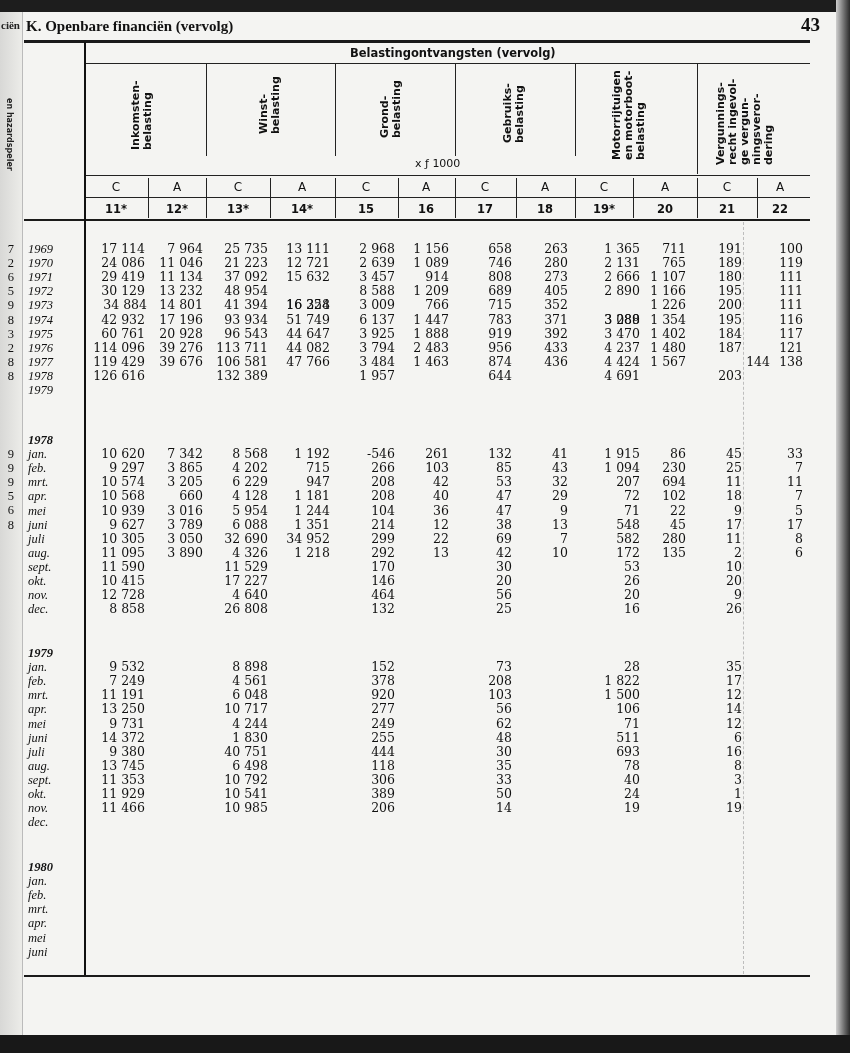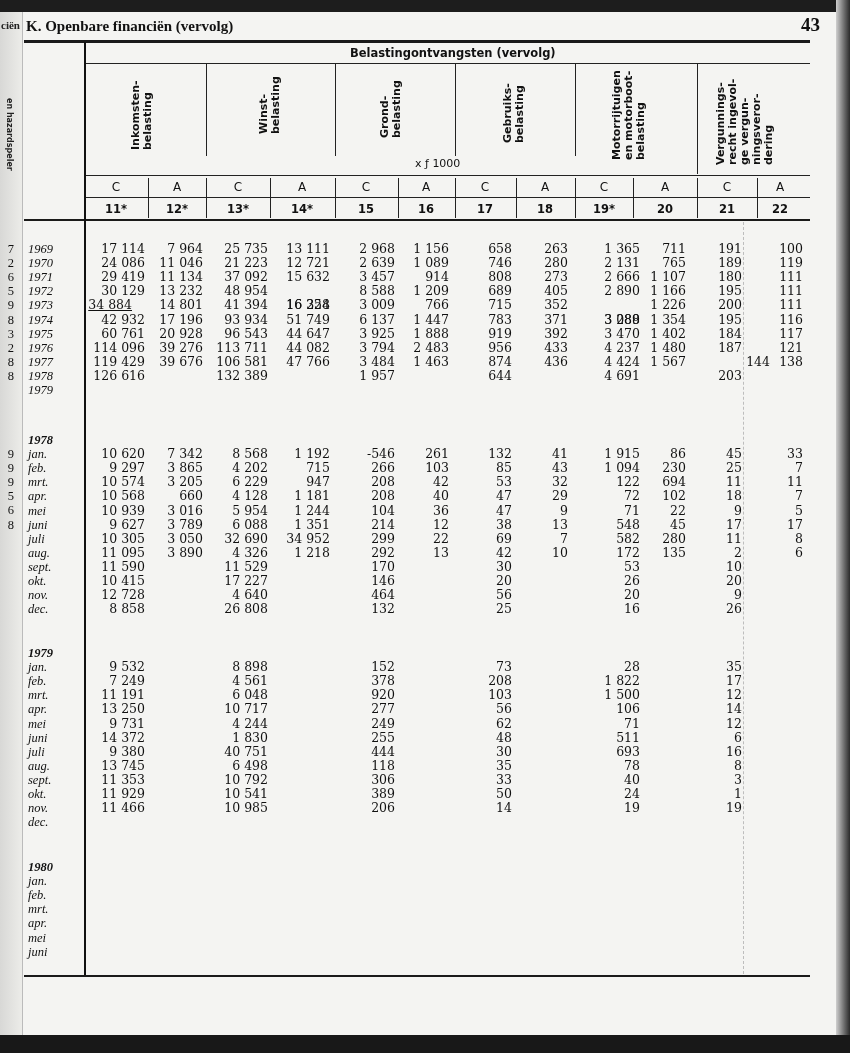--- a/index.html
+++ b/index.html
@@ -209,21 +209,21 @@
     <div class="cell" style="left: 260px; width: 70px; top: 298px;">16 254</div>
     <div class="cell" style="left: 325px; width: 70px; top: 284.3px;">8 588</div>
     <div class="cell" style="left: 379px; width: 70px; top: 284.3px;">1 209</div>
     <div class="cell" style="left: 442px; width: 70px; top: 284.3px;">689</div>
     <div class="cell" style="left: 498px; width: 70px; top: 284.3px;">405</div>
     <div class="cell" style="left: 570px; width: 70px; top: 284.3px;">2 890</div>
     <div class="cell" style="left: 616px; width: 70px; top: 284.3px;">1 166</div>
     <div class="cell" style="left: 672px; width: 70px; top: 284.3px;">195</div>
     <div class="cell" style="left: 733px; width: 70px; top: 284.3px;">111</div>
     <div class="rowlabel" style="top: 298.4px;">1973</div>
-    <div class="cell" style="left: 62px; width: 70px; top: 298.4px; text-decoration: underline;">34 884</div>
+    <div class="cell" style="left: 77px; width: 70px; top: 298.4px;">34 884</div>
     <div class="cell" style="left: 133px; width: 70px; top: 298.4px;">14 801</div>
     <div class="cell" style="left: 198px; width: 70px; top: 298.4px;">41 394</div>
     <div class="cell" style="left: 260px; width: 70px; top: 298.4px;">16 328</div>
     <div class="cell" style="left: 325px; width: 70px; top: 298.4px;">3 009</div>
     <div class="cell" style="left: 379px; width: 70px; top: 298.4px;">766</div>
     <div class="cell" style="left: 442px; width: 70px; top: 298.4px;">715</div>
     <div class="cell" style="left: 498px; width: 70px; top: 298.4px;">352</div>
     <div class="cell" style="left: 570px; width: 70px; top: 313px;">3 089</div>
     <div class="cell" style="left: 616px; width: 70px; top: 298.4px;">1 226</div>
     <div class="cell" style="left: 672px; width: 70px; top: 298.4px;">200</div>
@@ -317,21 +317,21 @@
     <div class="cell" style="left: 733px; width: 70px; top: 461.2px;">7</div>
     <div class="rowlabel" style="top: 475.3px;">mrt.</div>
     <div class="cell" style="left: 75px; width: 70px; top: 475.3px;">10 574</div>
     <div class="cell" style="left: 133px; width: 70px; top: 475.3px;">3 205</div>
     <div class="cell" style="left: 198px; width: 70px; top: 475.3px;">6 229</div>
     <div class="cell" style="left: 260px; width: 70px; top: 475.3px;">947</div>
     <div class="cell" style="left: 325px; width: 70px; top: 475.3px;">208</div>
     <div class="cell" style="left: 379px; width: 70px; top: 475.3px;">42</div>
     <div class="cell" style="left: 442px; width: 70px; top: 475.3px;">53</div>
     <div class="cell" style="left: 498px; width: 70px; top: 475.3px;">32</div>
-    <div class="cell" style="left: 570px; width: 70px; top: 475.3px;">122</div>
+    <div class="cell" style="left: 570px; width: 70px; top: 475.3px;">207</div>
     <div class="cell" style="left: 616px; width: 70px; top: 475.3px;">694</div>
     <div class="cell" style="left: 672px; width: 70px; top: 475.3px;">11</div>
     <div class="cell" style="left: 733px; width: 70px; top: 475.3px;">11</div>
     <div class="rowlabel" style="top: 489.4px;">apr.</div>
     <div class="cell" style="left: 75px; width: 70px; top: 489.4px;">10 568</div>
     <div class="cell" style="left: 133px; width: 70px; top: 489.4px;">660</div>
     <div class="cell" style="left: 198px; width: 70px; top: 489.4px;">4 128</div>
     <div class="cell" style="left: 260px; width: 70px; top: 489.4px;">1 181</div>
     <div class="cell" style="left: 325px; width: 70px; top: 489.4px;">208</div>
     <div class="cell" style="left: 379px; width: 70px; top: 489.4px;">40</div>

